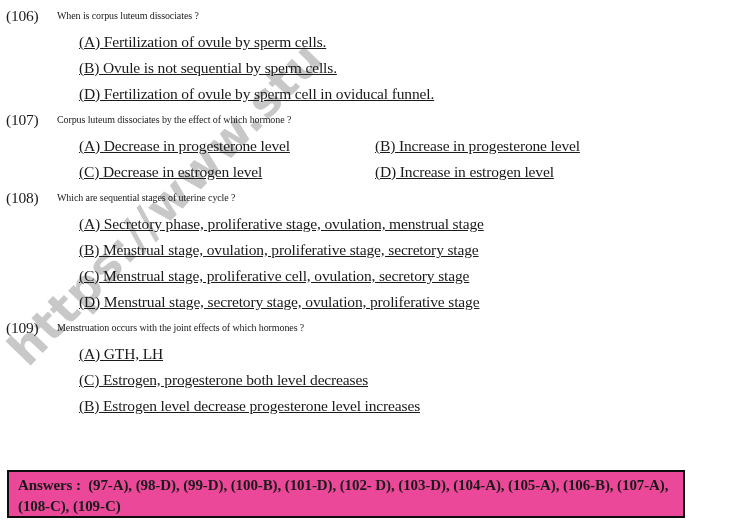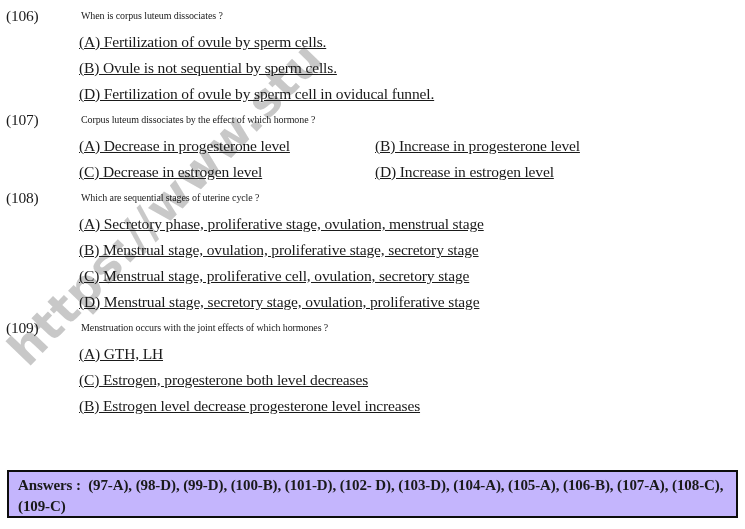--- a/index.html
+++ b/index.html
@@ -55,21 +55,20 @@
     z-index: 10;
     padding-top: 3px;
   }
 
   .qrow {
     display: flex;
     align-items: flex-start;
     height: 26px;
     line-height: 26px;
     font-size: 15.5px;
-    gap: 24px;
   }
   .qnum {
     width: 57px;
     flex: 0 0 57px;
     padding-left: 6px;
     box-sizing: border-box;
     font-size: 15.5px;
     letter-spacing: -0.2px;
   }
   .qtext {
@@ -94,26 +93,26 @@
   .optrow.two-col .opt:first-child {
     width: 296px;
     flex: 0 0 296px;
   }
 
   
   .answers-box {
     position: absolute;
     left: 7px;
     top: 470px;
-    width: 731px;
+    width: 678px;
     height: 48px;
     box-sizing: border-box;
     border: 2px solid #0d0d0d;
     z-index: 10;
-    background: #c4b5fd;
+    background: #ec4899;
   }
   .answers-inner {
     padding: 3px 9px 0 9px;
     font-weight: bold;
     font-size: 15px;
     line-height: 21px;
     letter-spacing: -0.1px;
     white-space: pre-wrap;
   }
 </style>

